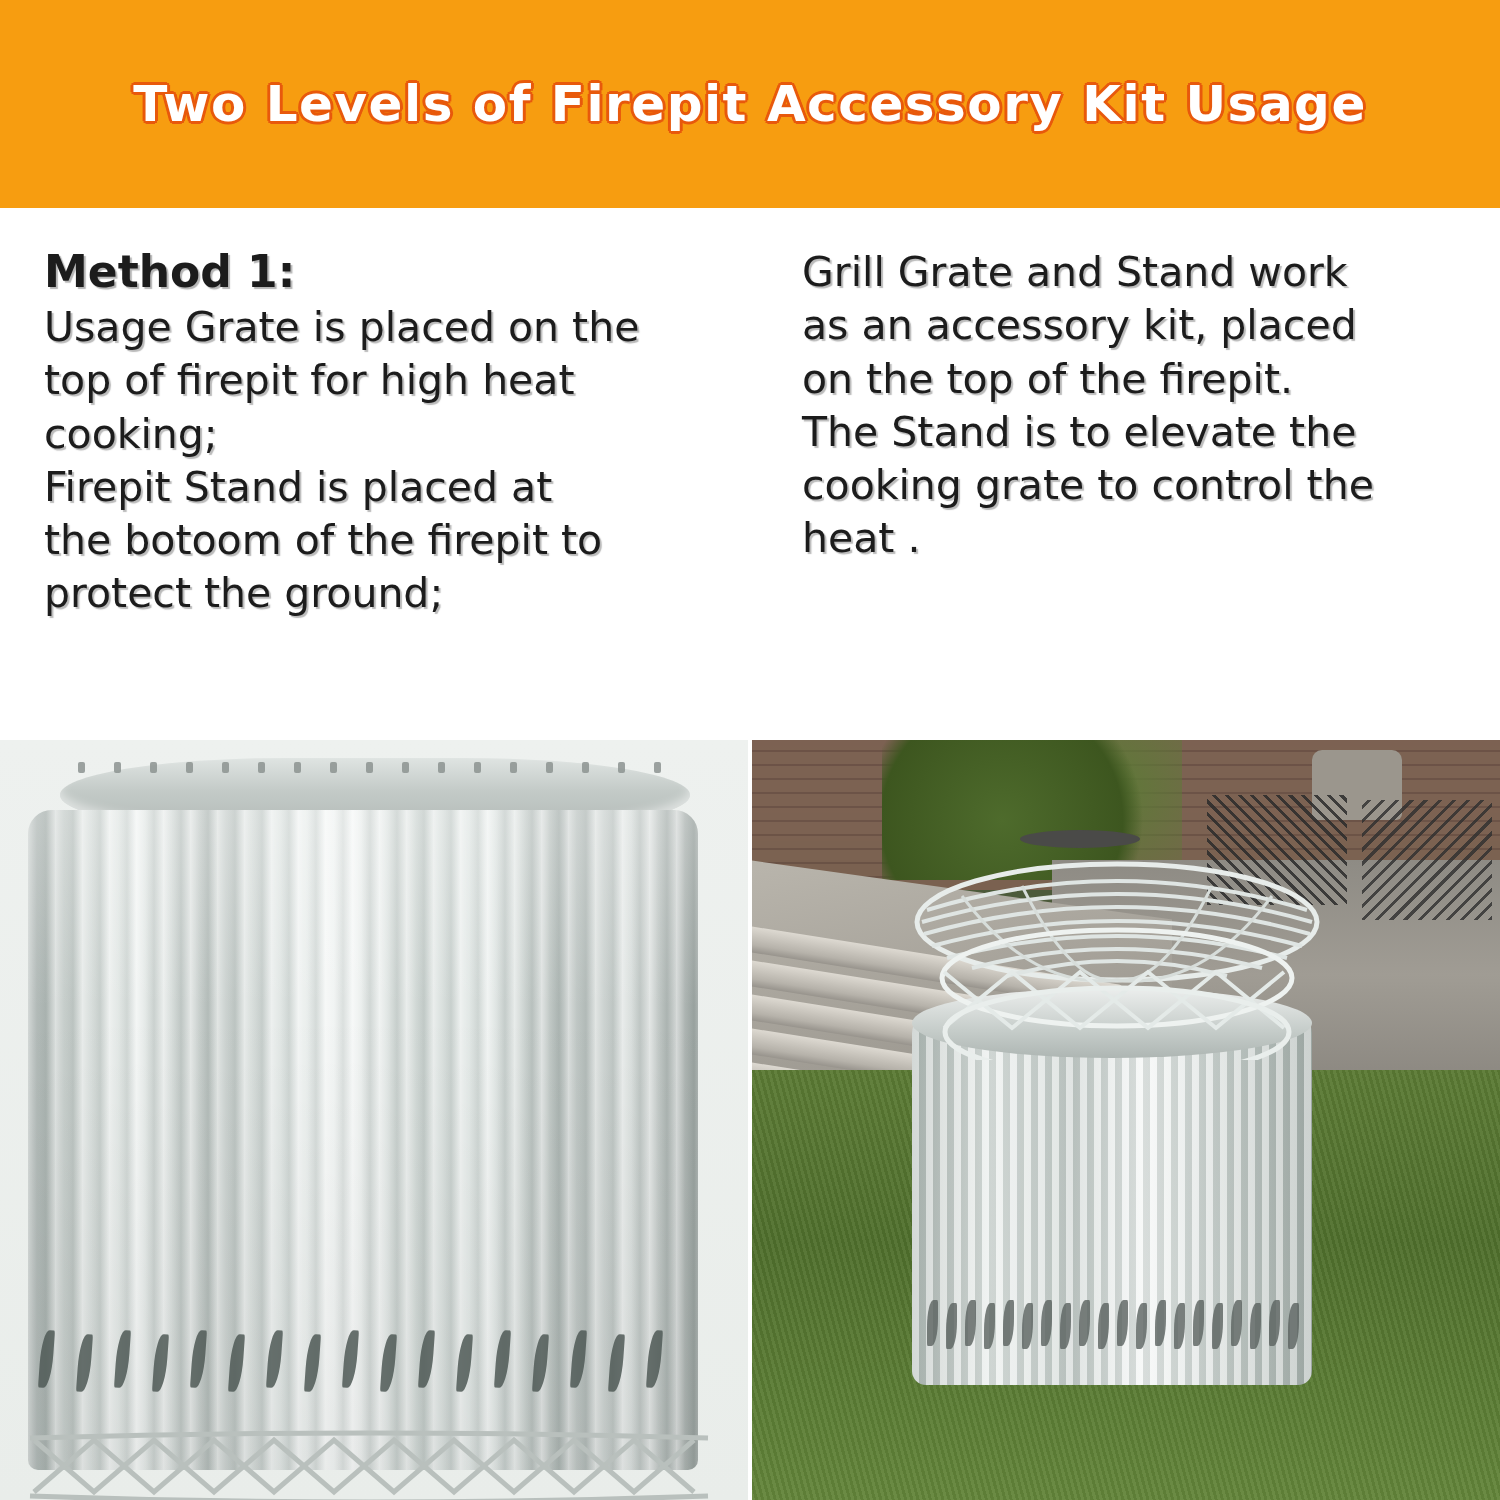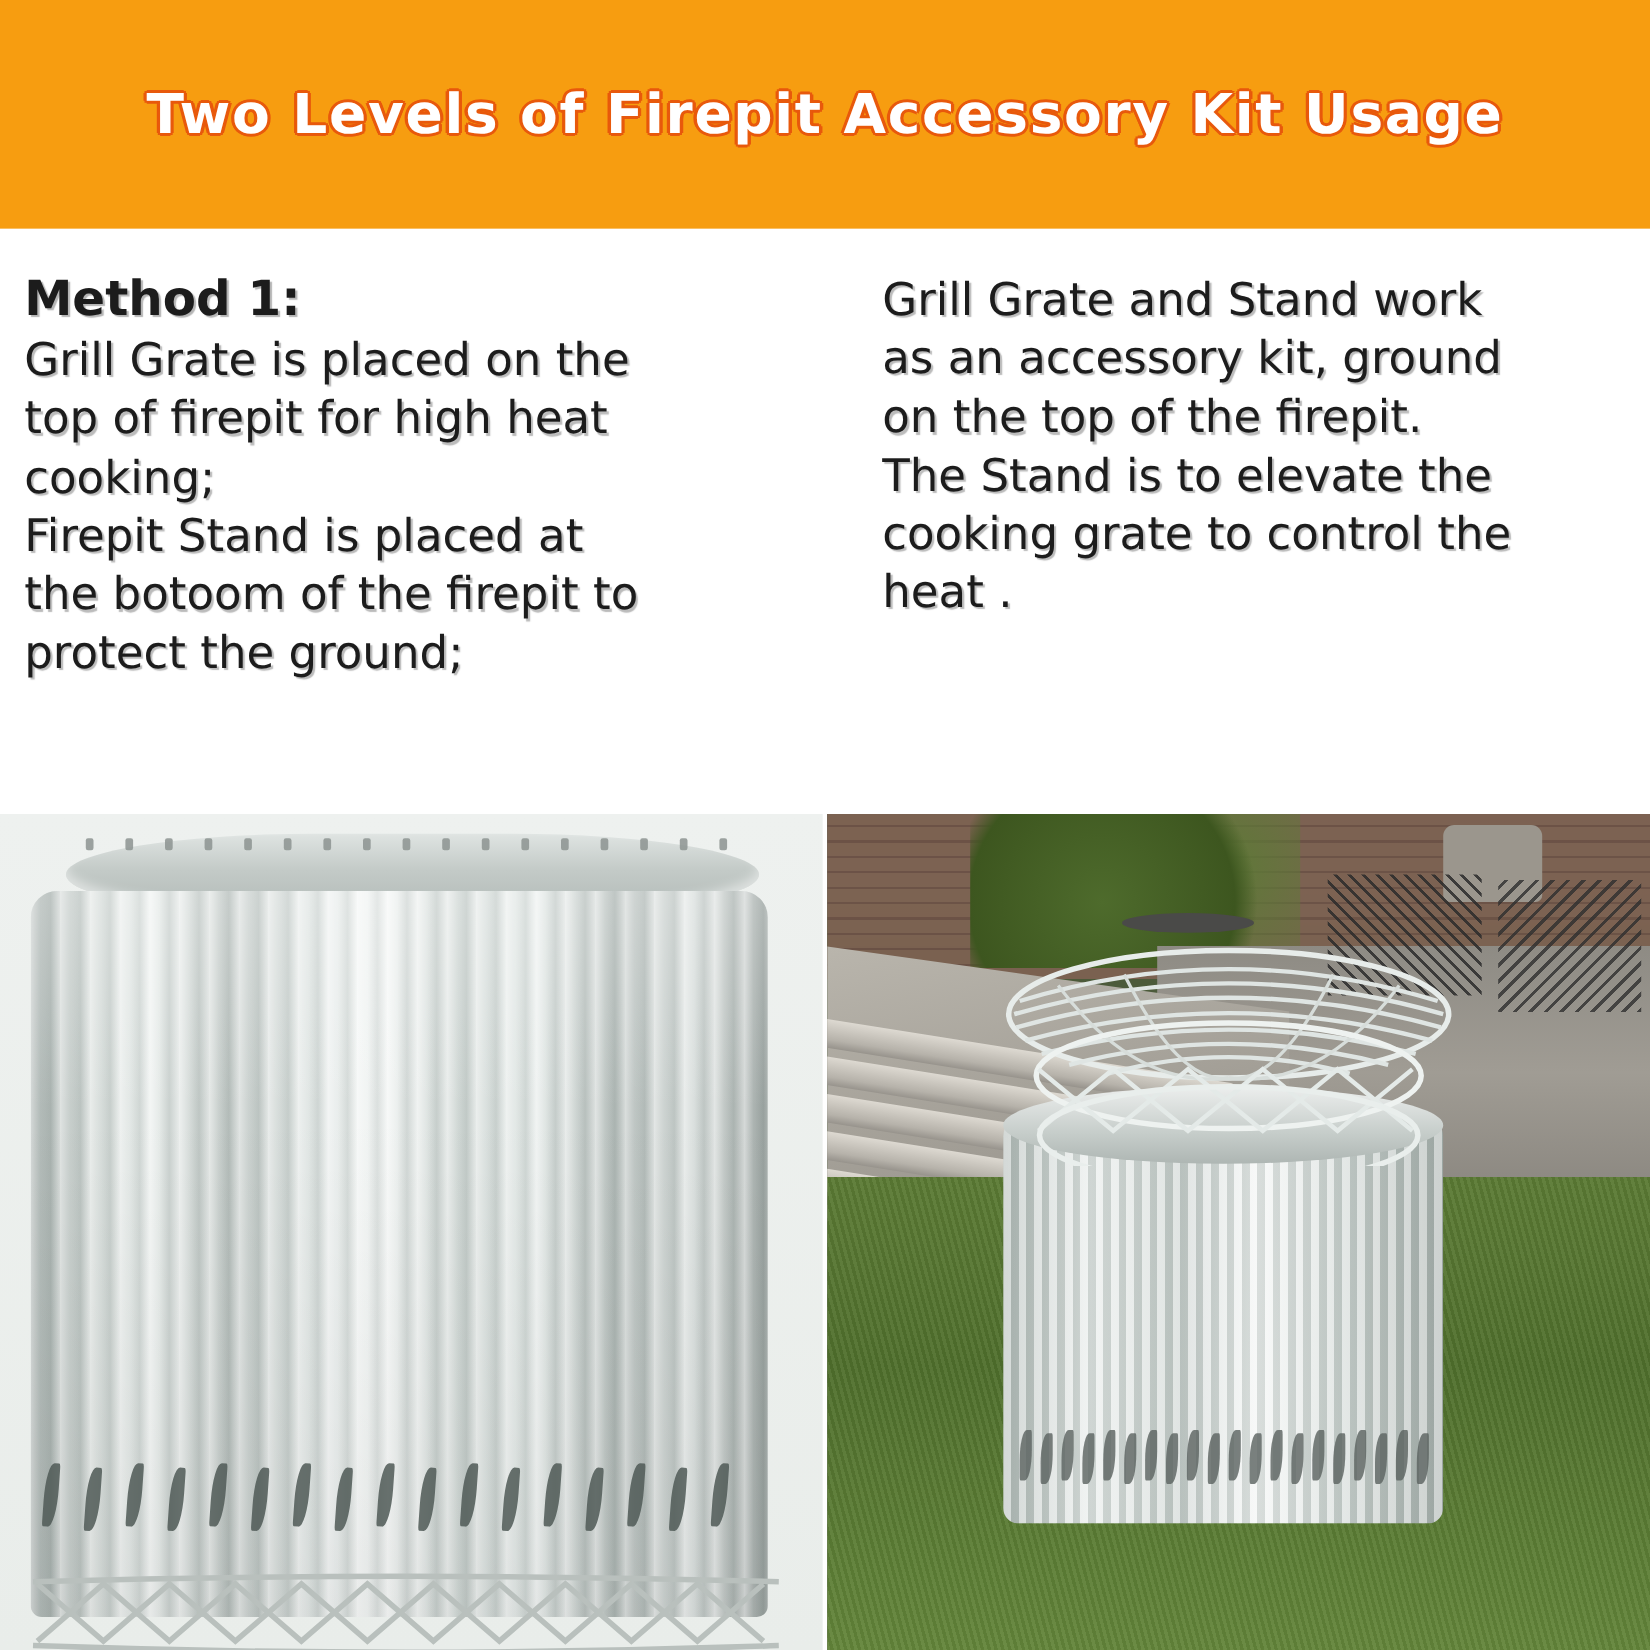--- a/index.html
+++ b/index.html
@@ -52,21 +52,21 @@
     left: 0;
     top: 208px;
     width: 1500px;
     height: 530px;
     background: #ffffff;
     display: flex;
   }
   .col {
     box-sizing: border-box;
     width: 750px;
-    padding: 38px 30px 0 22px;
+    padding: 38px 30px 0 44px;
   }
   .col-right {
     padding-left: 52px;
   }
   .method-heading {
     font-family: "DejaVu Sans", sans-serif;
     font-weight: bold;
     font-size: 44px;
     color: #1c1c1c;
     margin: 0 0 4px 0;
@@ -281,31 +281,31 @@
 <div class="page">
 
   <div class="banner">
     <div class="banner-title">Two Levels of Firepit Accessory Kit Usage</div>
   </div>
 
   <div class="text-area">
 
     <div class="col">
       <p class="method-heading">Method 1:</p>
-      <p class="method-body">Grill Grate is placed on the
+      <p class="method-body">Usage Grate is placed on the
 top of firepit for high heat
 cooking;
 Firepit Stand is  placed  at
 the botoom of the firepit to
 protect the ground;</p>
     </div>
 
     <div class="col col-right">
       <p class="method-body">Grill Grate and Stand work
-as an accessory kit, ground
+as an accessory kit, placed
 on the top of the firepit.
 The Stand is  to elevate the
 cooking grate to control the
 heat .</p>
     </div>
 
   </div>
 
   <div class="sep-line"></div>
 

